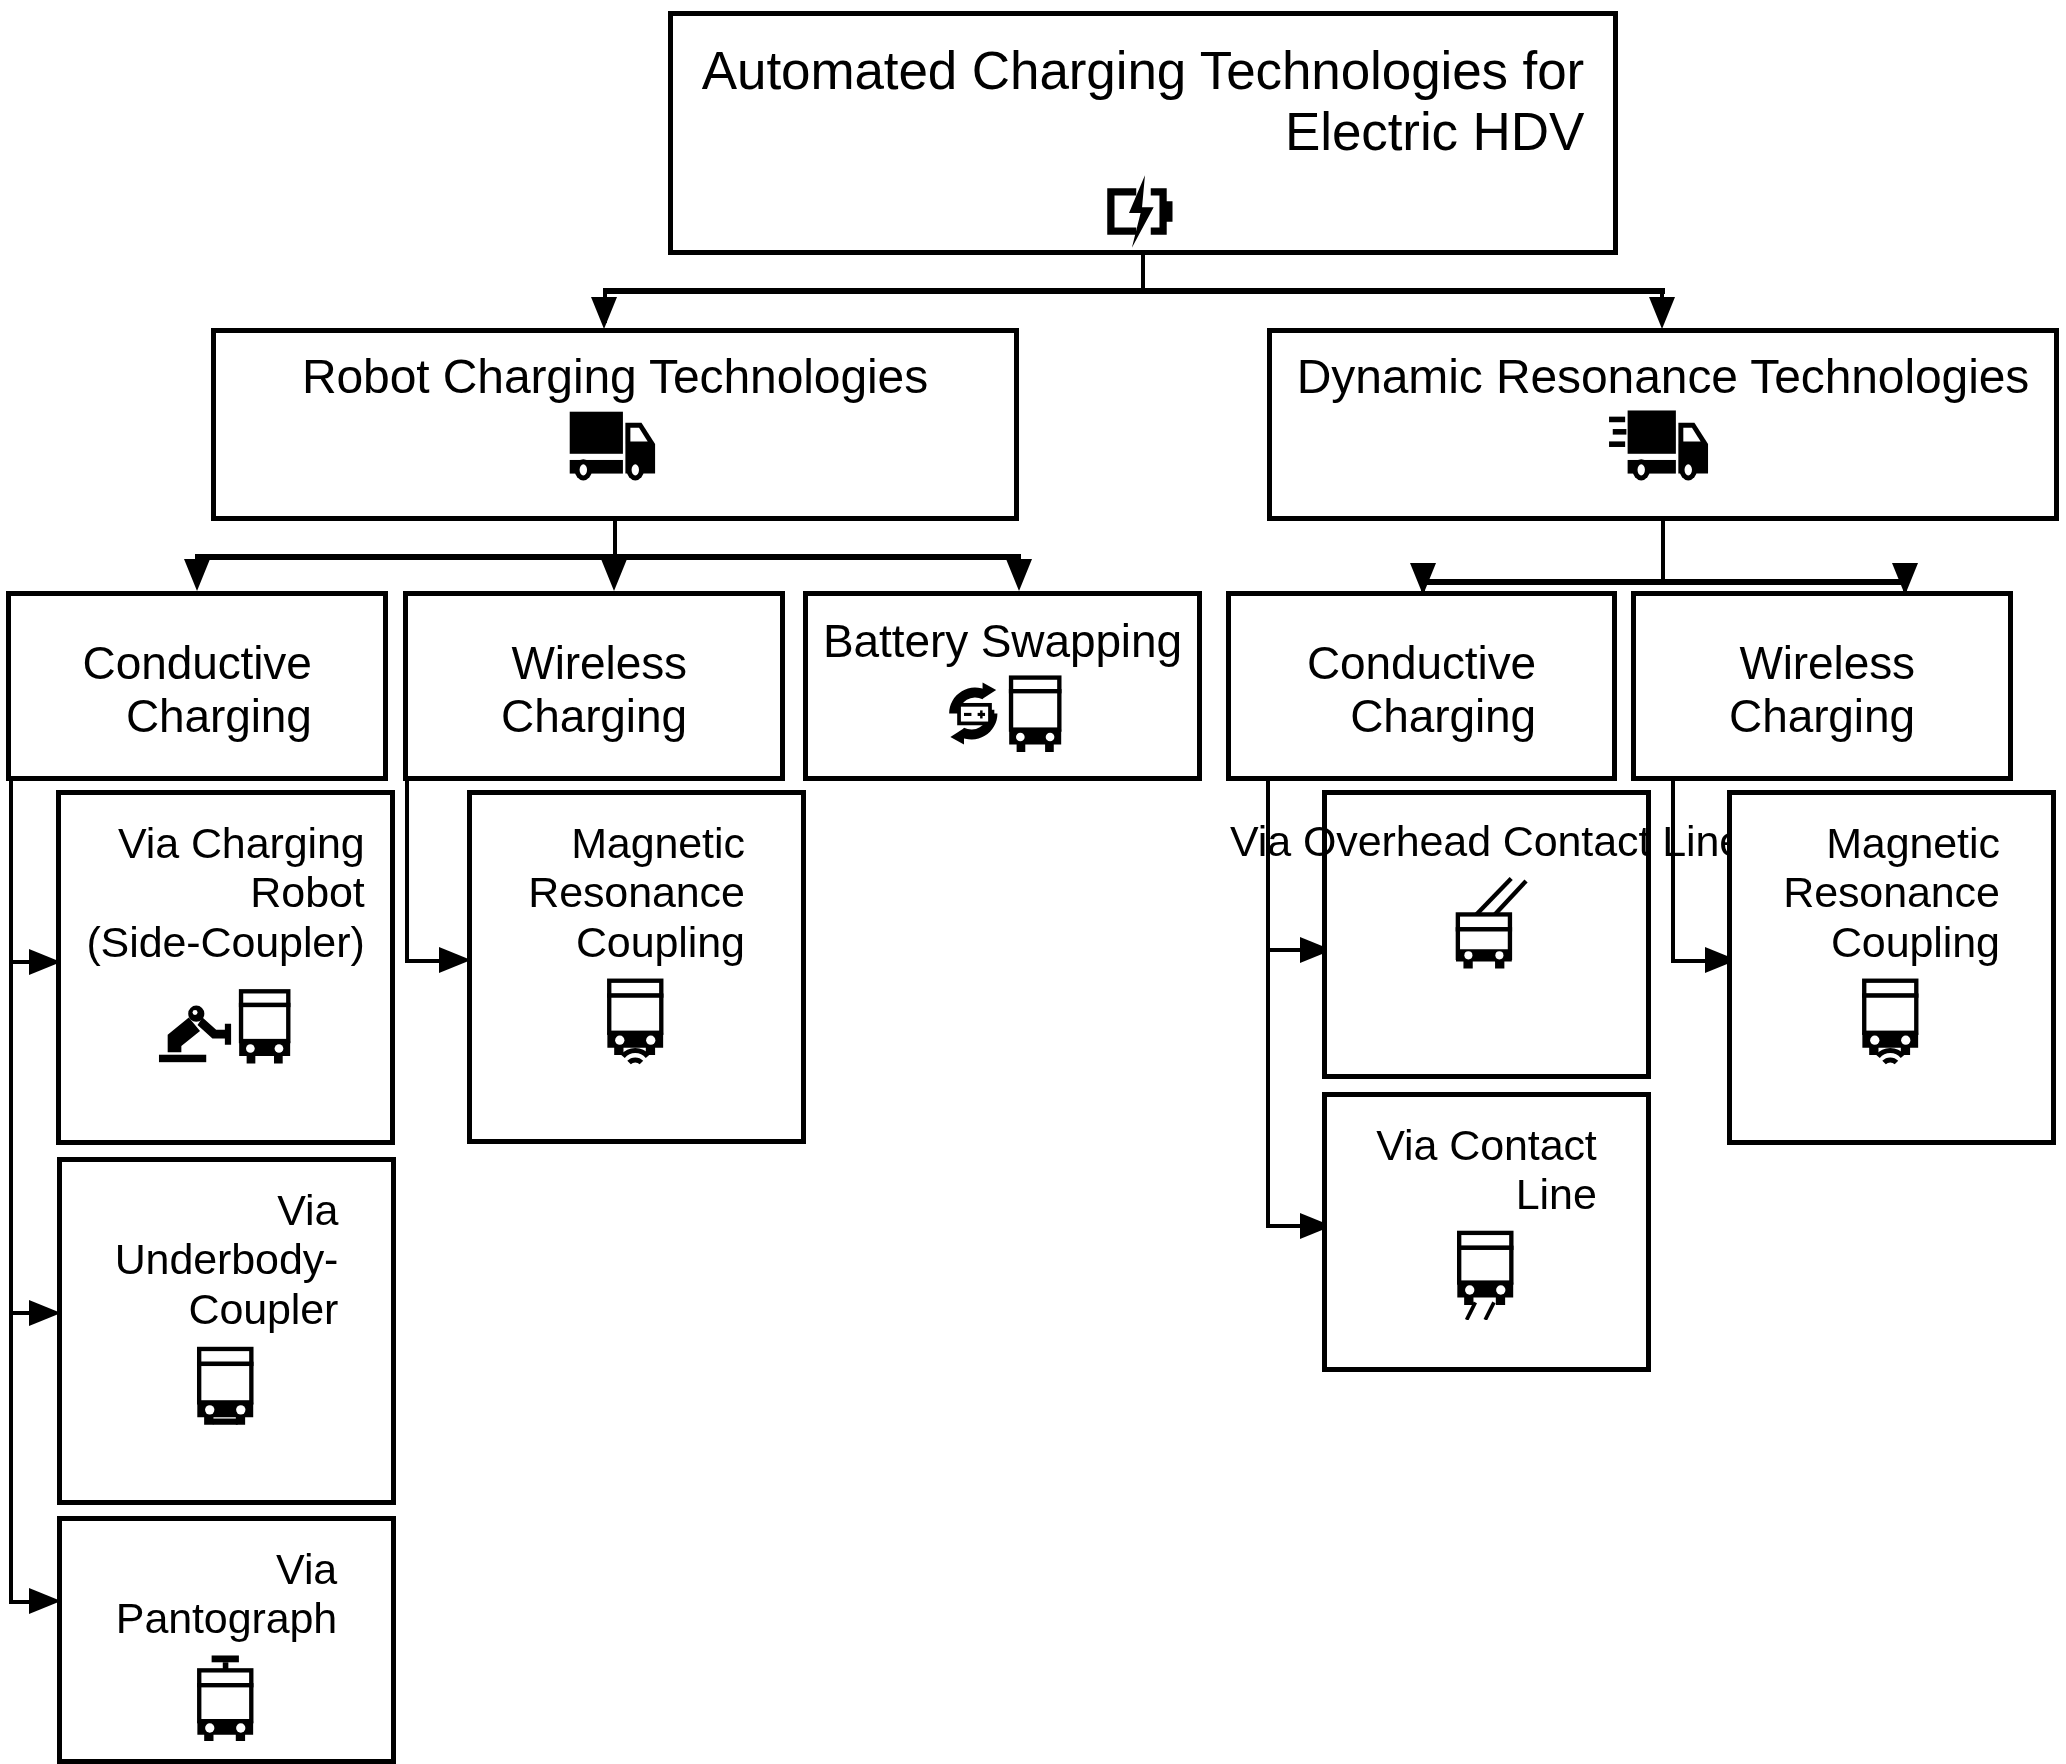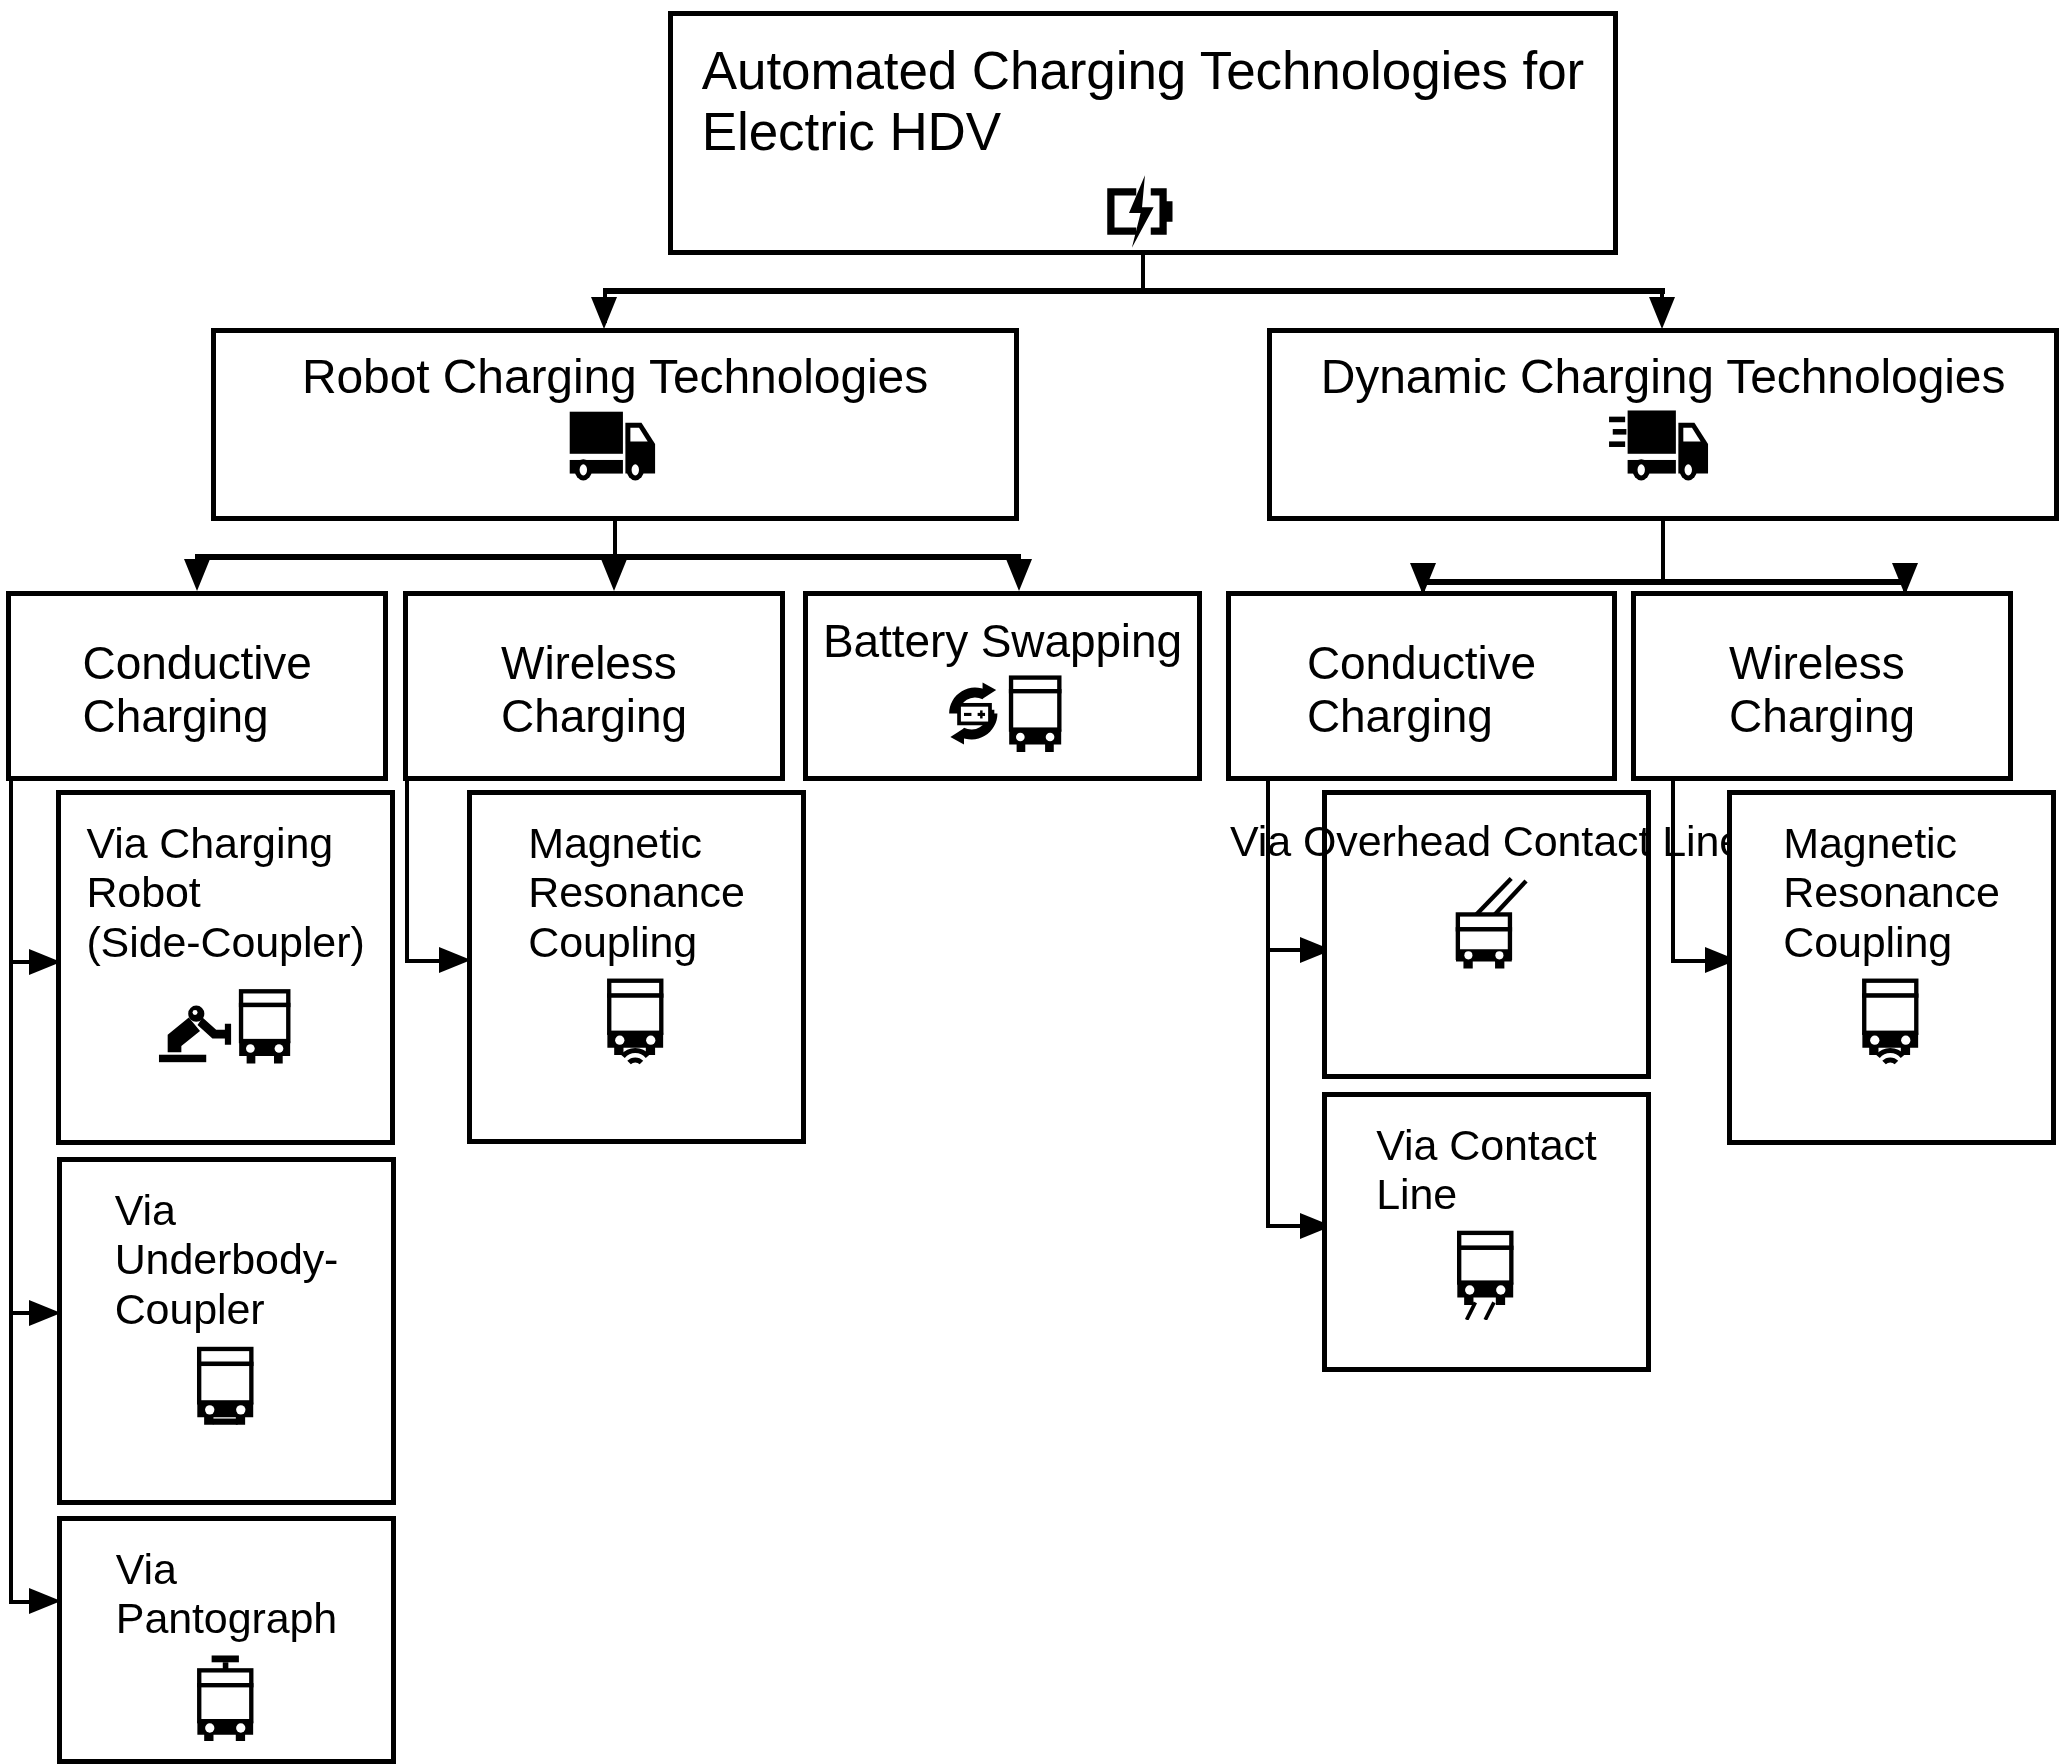--- a/index.html
+++ b/index.html
@@ -1,21 +1,21 @@
 <!DOCTYPE html>
 <html style="font-size:10px"><head>
 <meta charset="utf-8">
 <style>
   html,body{margin:0;padding:0;background:#ffffff;}
   body{font-family:"Liberation Sans","DejaVu Sans",sans-serif;color:#000;}
   #stage{position:relative;width:2066px;height:1765px;background:#fff;overflow:hidden;}
 
   .node{position:absolute;box-sizing:border-box;background:#fff;border:5.6px solid #000;
         display:flex;flex-direction:column;align-items:center;justify-content:flex-start;}
-  .node .lbl{display:block;text-align:left;line-height:1.16;white-space:pre-line;
+  .node .lbl{display:block;text-align:right;line-height:1.16;white-space:pre-line;
              font-weight:400;letter-spacing:-0.1px;}
   .node .ico{display:flex;align-items:center;justify-content:center;}
 
   
   #n-root{left:668px;top:11.2px;width:950px;height:244px;}
   #n-root .lbl{font-size:53px;margin-top:23.6px;}
   #n-root .ico{margin-top:11.2px;}
 
   
   #n-static{left:211px;top:328px;width:808px;height:193px;}
@@ -125,21 +125,21 @@
         <path d="M104 32 h14 l14 22 h-28 z" fill="#fff"></path>
         <ellipse cx="28" cy="100" rx="14" ry="17" fill="#000"></ellipse>
         <ellipse cx="28" cy="100" rx="6" ry="9" fill="#fff"></ellipse>
         <ellipse cx="112" cy="100" rx="14" ry="17" fill="#000"></ellipse>
         <ellipse cx="112" cy="100" rx="6" ry="9" fill="#fff"></ellipse>
       </svg>
     </span>
   </div>
 
   <div class="node lv2" id="n-dynamic">
-    <span class="lbl">Dynamic Charging Technologies</span>
+    <span class="lbl">Dynamic Resonance Technologies</span>
     <span class="ico">
       <svg width="109" height="73" viewBox="0 0 176 118">
         <rect x="0" y="14" width="26" height="9" fill="#000"></rect>
         <rect x="6" y="34" width="22" height="9" fill="#000"></rect>
         <rect x="0" y="54" width="26" height="9" fill="#000"></rect>
         <rect x="30" y="4" width="78" height="70" fill="#000"></rect>
         <rect x="30" y="84" width="78" height="22" fill="#000"></rect>
         <path d="M112 24 h26 l22 34 v48 h-48 z" fill="#000"></path>
         <path d="M120 32 h14 l14 22 h-28 z" fill="#fff"></path>
         <ellipse cx="52" cy="100" rx="14" ry="17" fill="#000"></ellipse>

